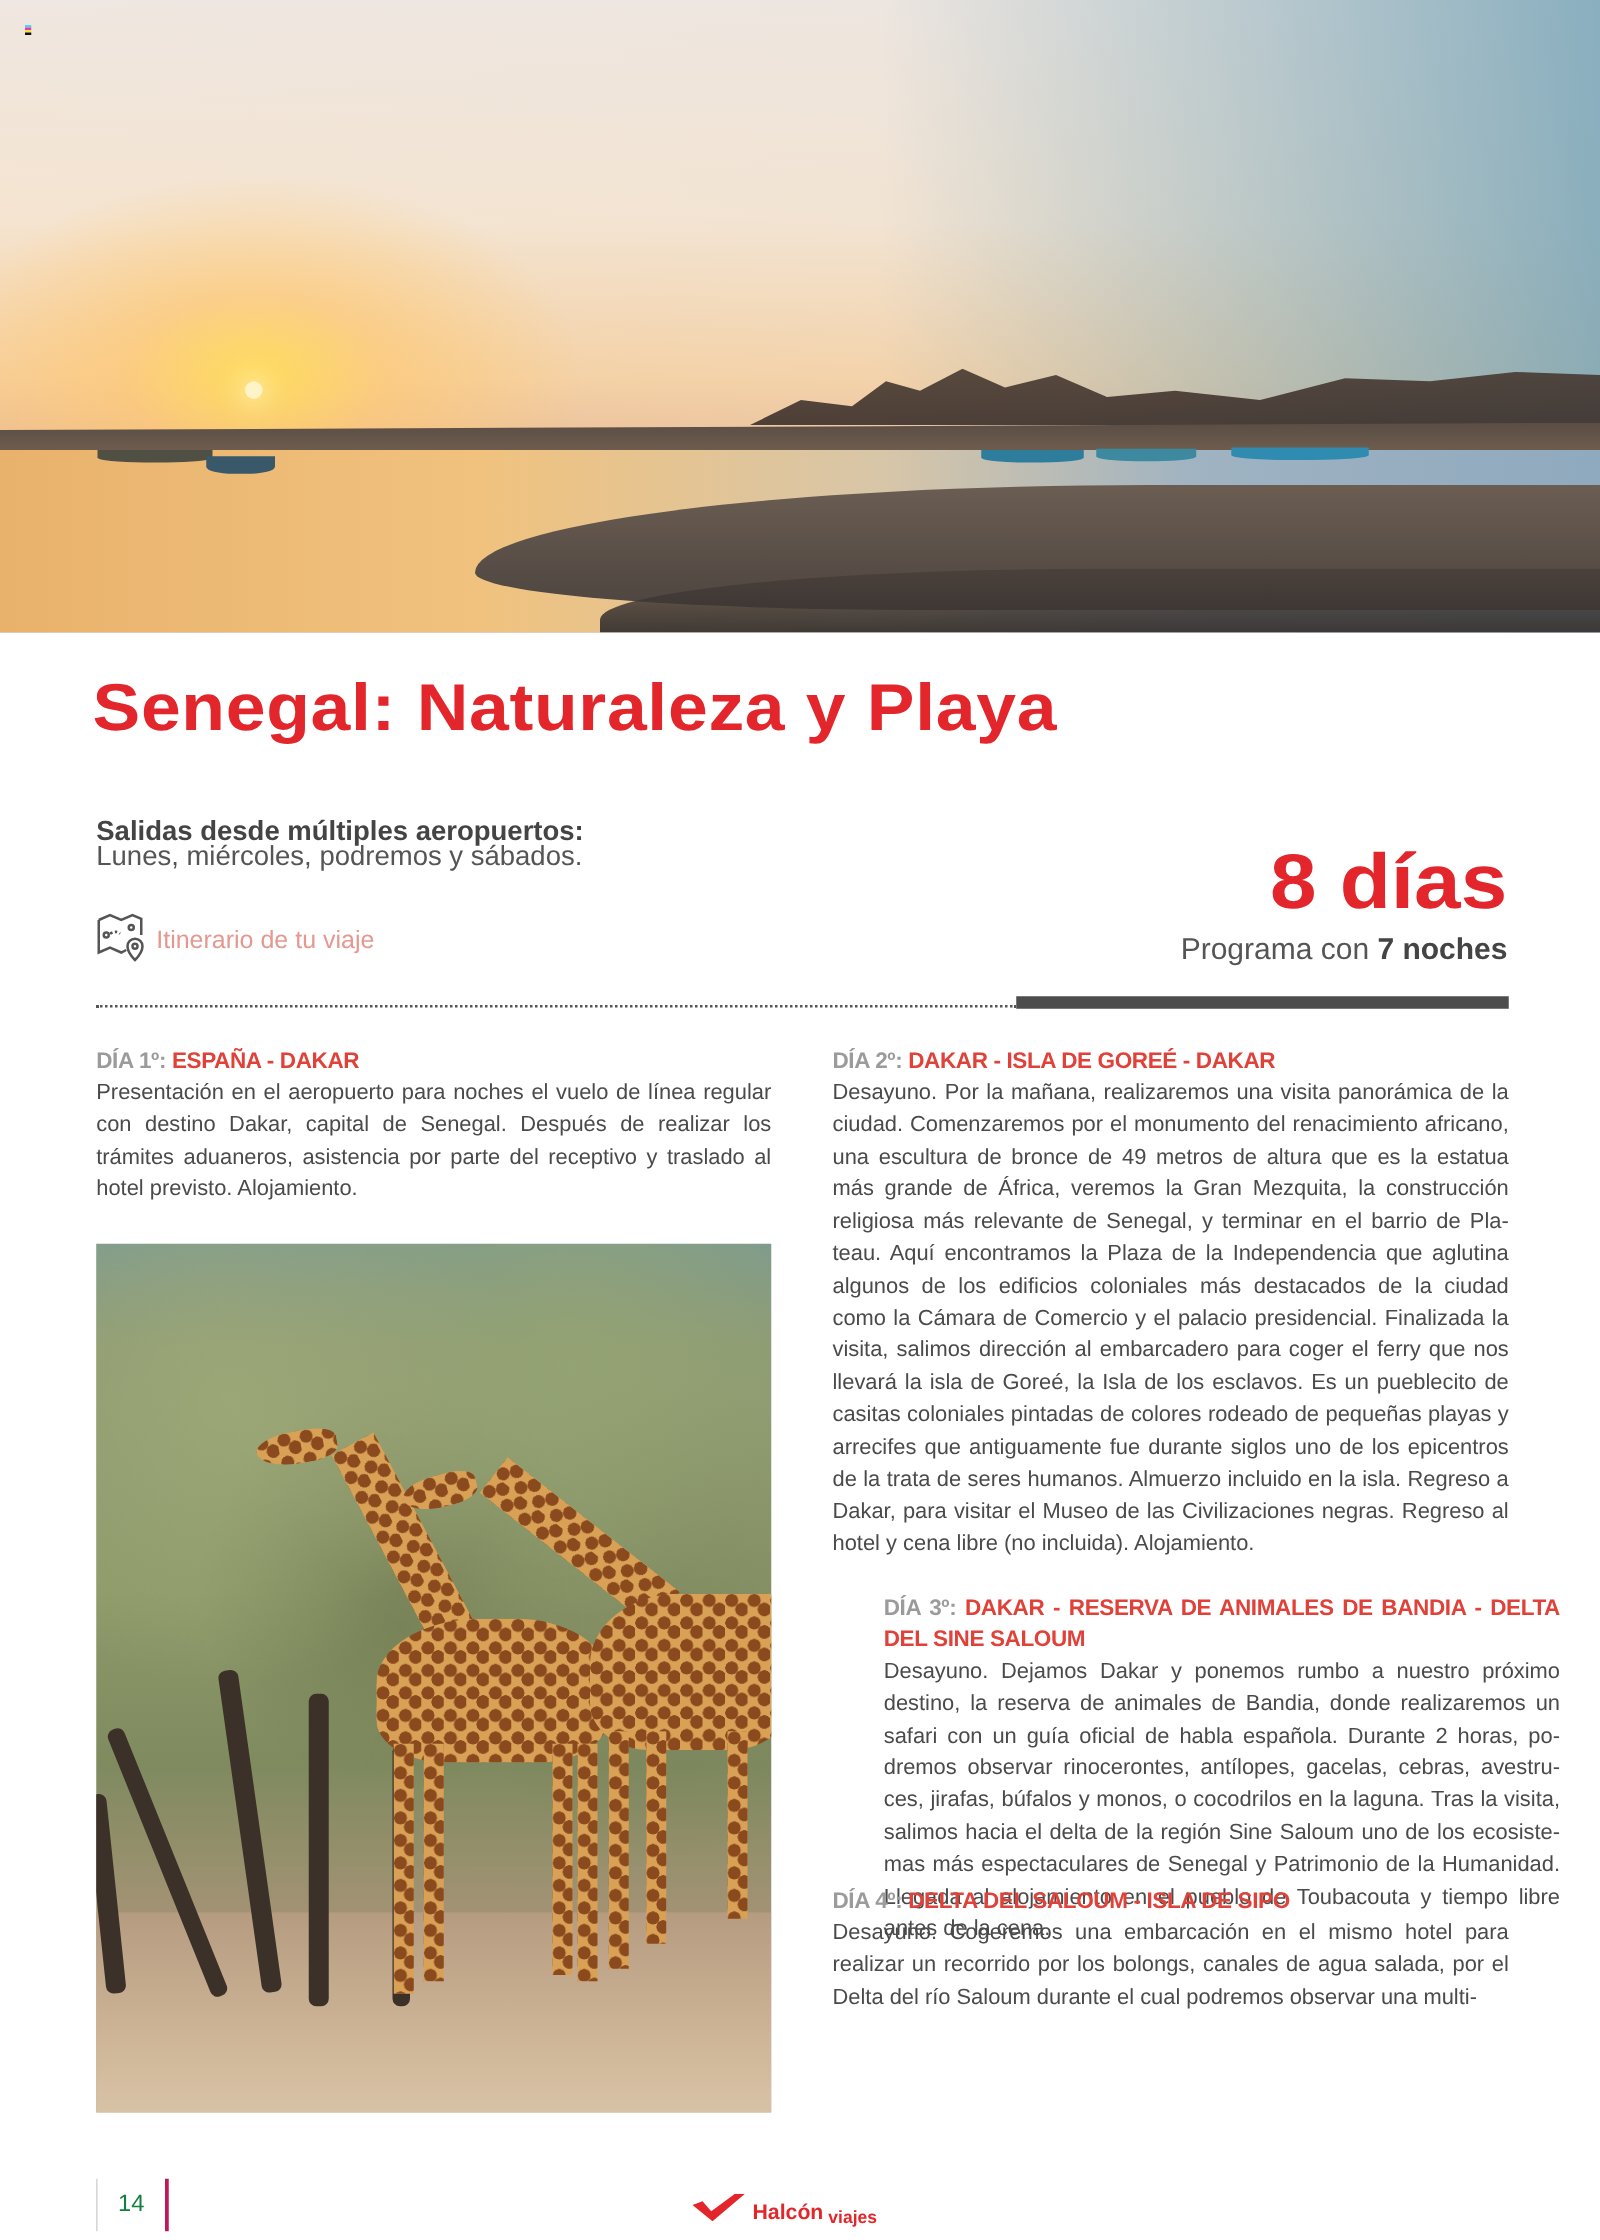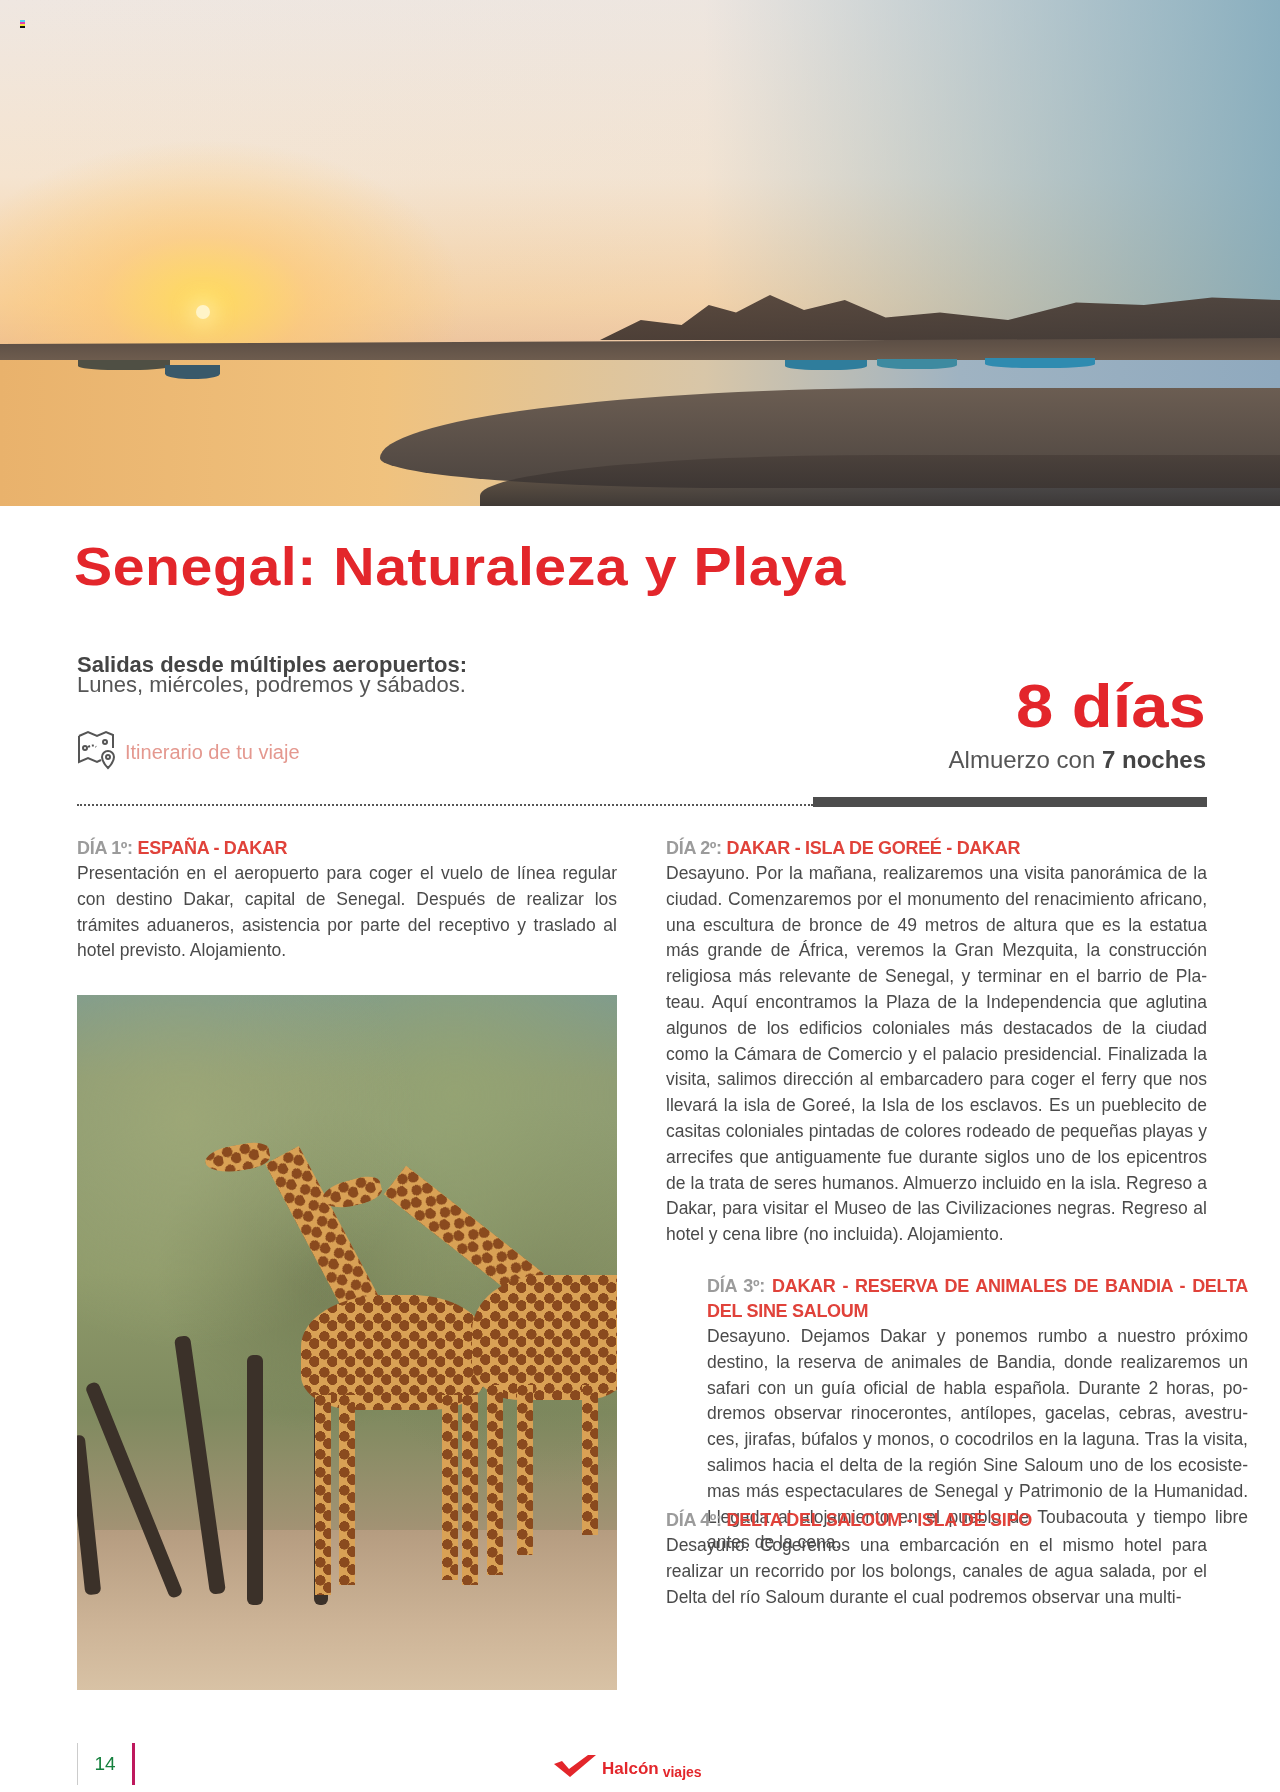--- a/index.html
+++ b/index.html
@@ -127,21 +127,21 @@
   <div class="boat" style="left:985px;top:358px;width:110px;background:#2f8bb0;"></div>
 </div>
 
 <h1 class="title">Senegal: Naturaleza y Playa</h1>
 
 <div class="dep-label">Salidas desde múltiples aeropuertos:</div>
 <div class="dep-days">Lunes, miércoles, podremos y sábados.</div>
 
 <div class="duration">8 días</div>
 <div class="program">
-  <span>Almuerzo con </span><b>7 noches</b>
+  <span>Programa con </span><b>7 noches</b>
 </div>
 
 <div class="itin">
   <span>
     <svg width="42" height="40" viewBox="0 0 42 40" fill="none" stroke="#555" stroke-width="2">
       <path d="M2 6 L11 2 L20 6 L29 2 L36 5 L36 18"></path>
       <path d="M2 6 L2 32 L11 28 L20 32 L24 30"></path>
       <circle cx="8" cy="18" r="2"></circle>
       <path d="M11 17 Q16 14 19 17" stroke-dasharray="2 2"></path>
       <circle cx="28" cy="12" r="2"></circle>
@@ -149,21 +149,21 @@
       <circle cx="31" cy="27" r="2"></circle>
     </svg>
   </span>
   <span class="itin-label">Itinerario de tu viaje</span>
 </div>
 <div class="divider-dots"></div>
 <div class="divider-bar"></div>
 
 <div class="day" style="left:77px;top:836px;width:540px;">
   <h3><span class="n">DÍA 1º:</span> <span class="r">ESPAÑA - DAKAR</span></h3>
-  <p>Presentación en el aeropuerto para coger el vuelo de línea regu­lar con destino Dakar, capital de Senegal. Después de realizar los trámites aduaneros, asistencia por parte del receptivo y traslado al hotel previsto. Alojamiento.</p>
+  <p>Presentación en el aeropuerto para noches el vuelo de línea regu­lar con destino Dakar, capital de Senegal. Después de realizar los trámites aduaneros, asistencia por parte del receptivo y traslado al hotel previsto. Alojamiento.</p>
 </div>
 
 <div class="photo">
   <div class="foliage"></div>
   <div class="ground"></div>
   <div class="trunk" style="left:0;top:440px;width:16px;height:160px;transform:rotate(-6deg);"></div>
   <div class="trunk" style="left:50px;top:380px;width:14px;height:230px;transform:rotate(-22deg);"></div>
   <div class="trunk" style="left:115px;top:340px;width:16px;height:260px;transform:rotate(-8deg);"></div>
   <div class="trunk" style="left:170px;top:360px;width:16px;height:250px;"></div>
   <div class="trunk" style="left:237px;top:400px;width:14px;height:210px;"></div>

